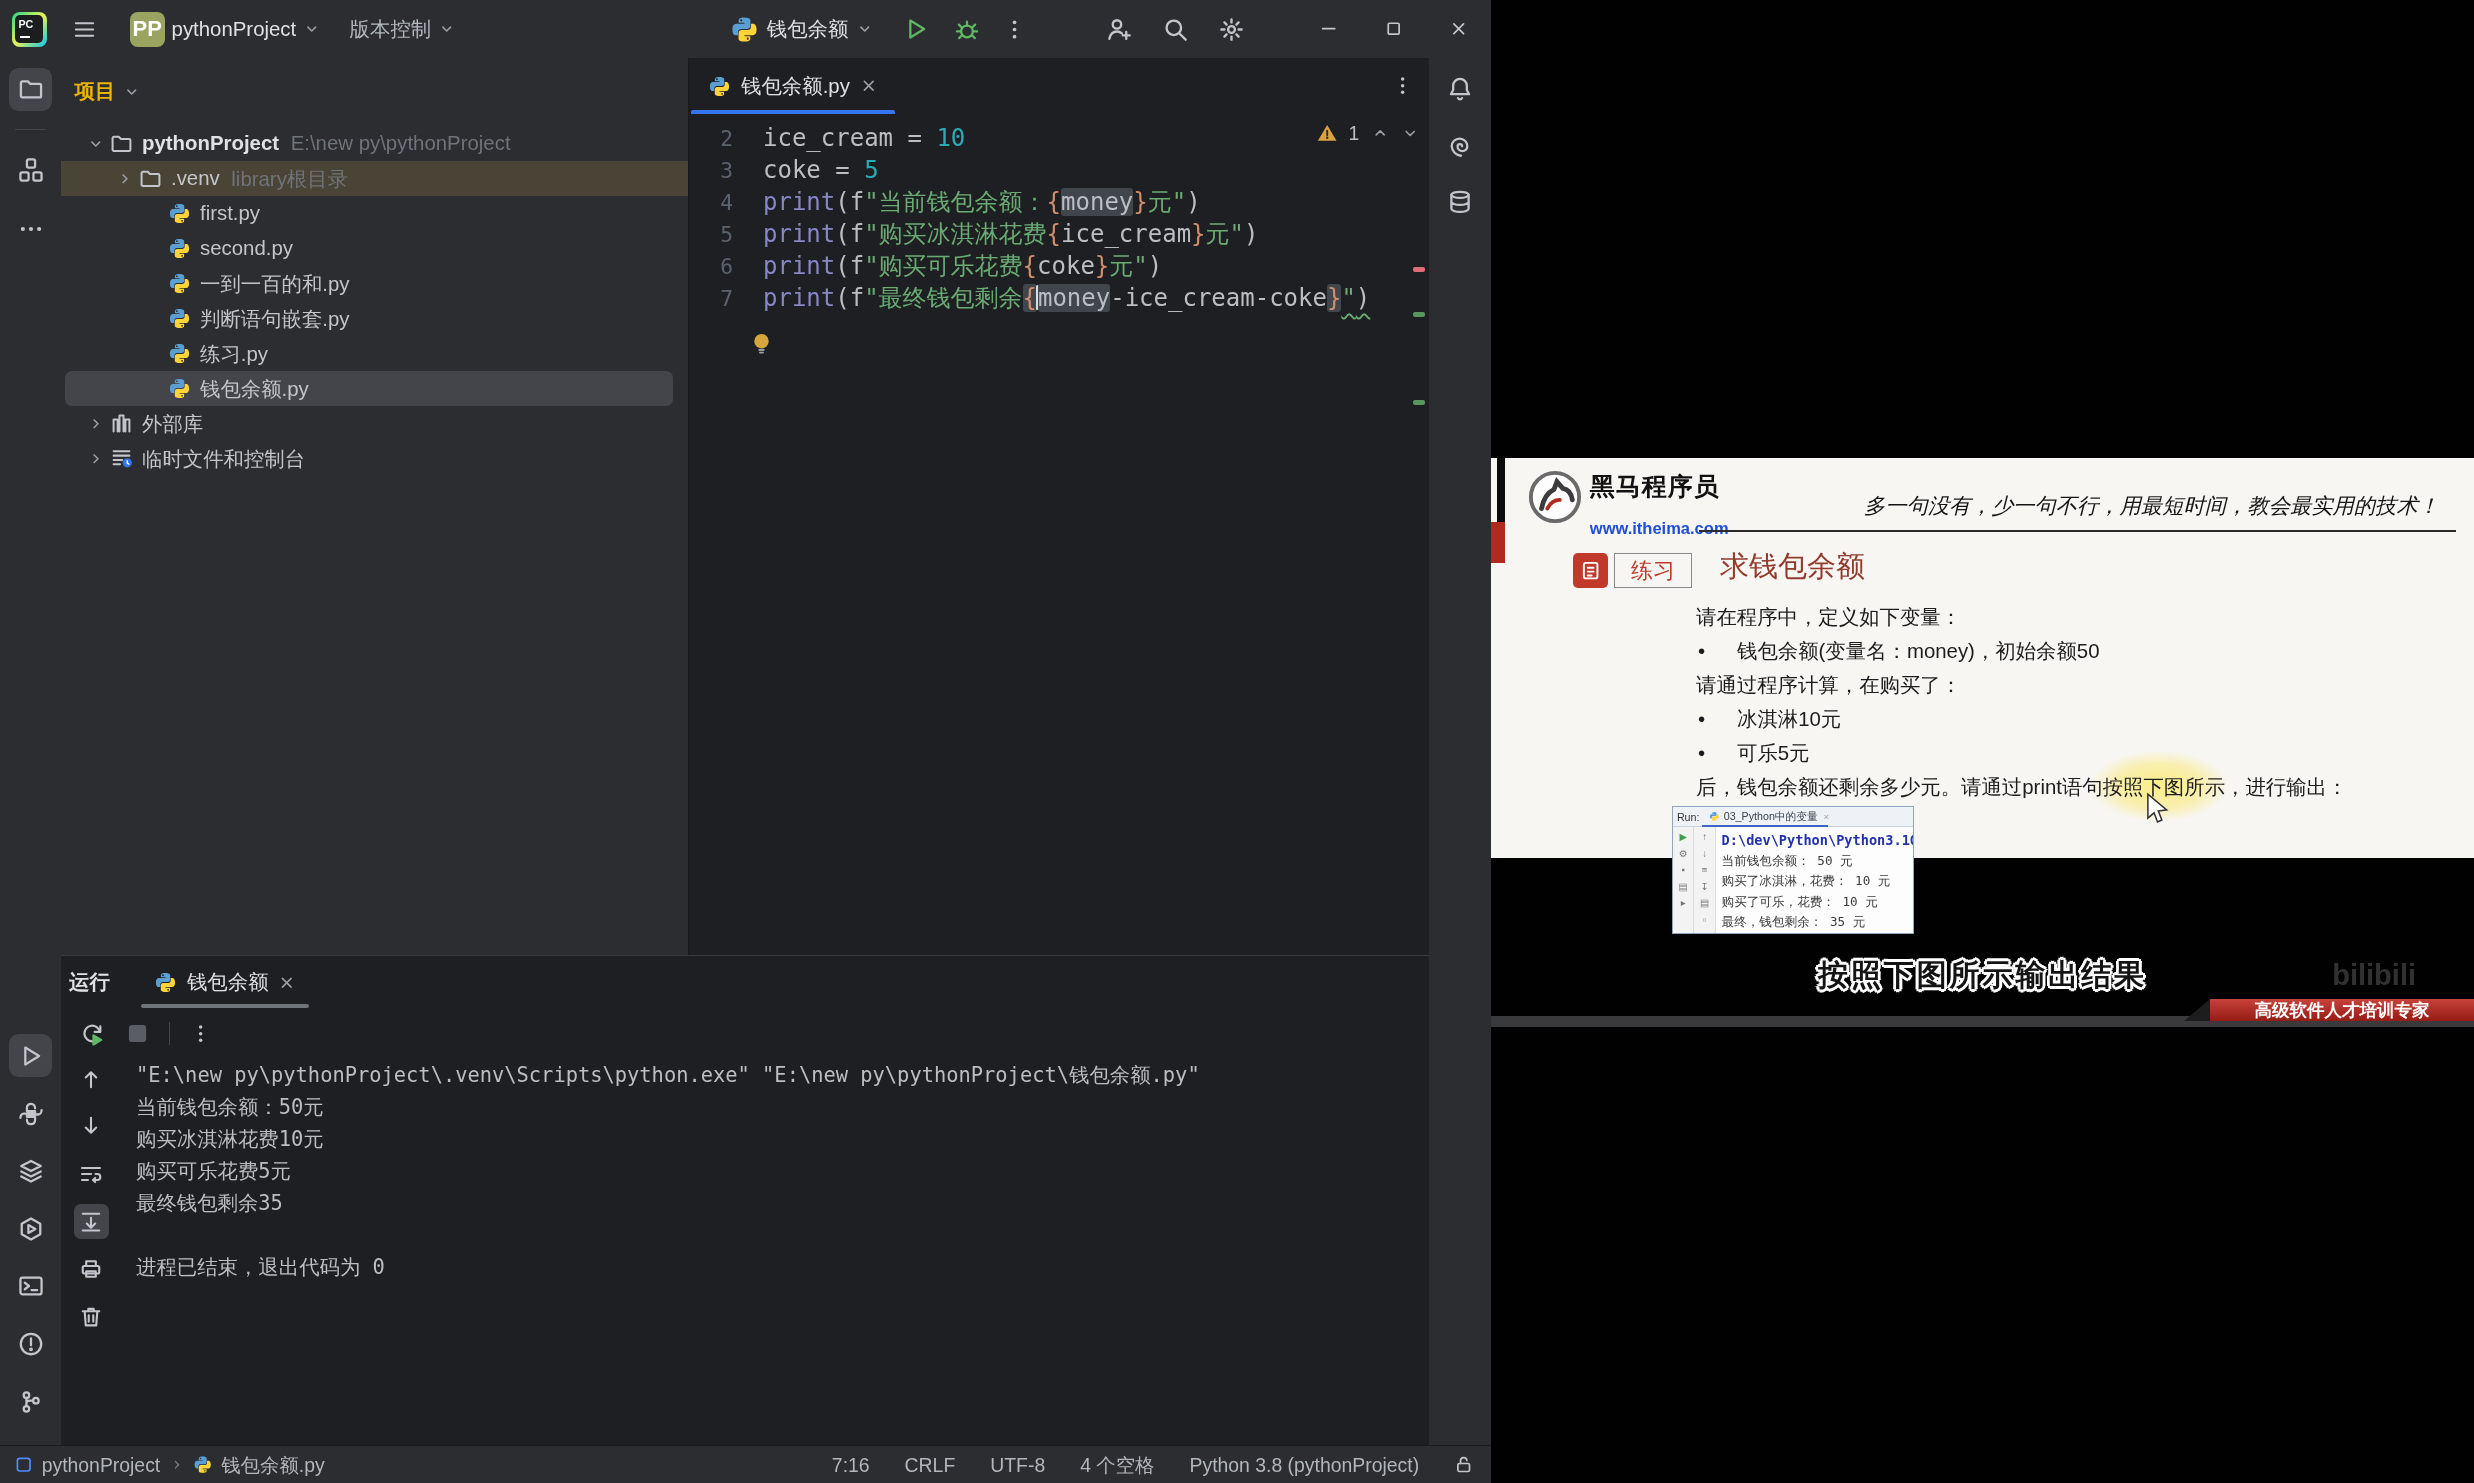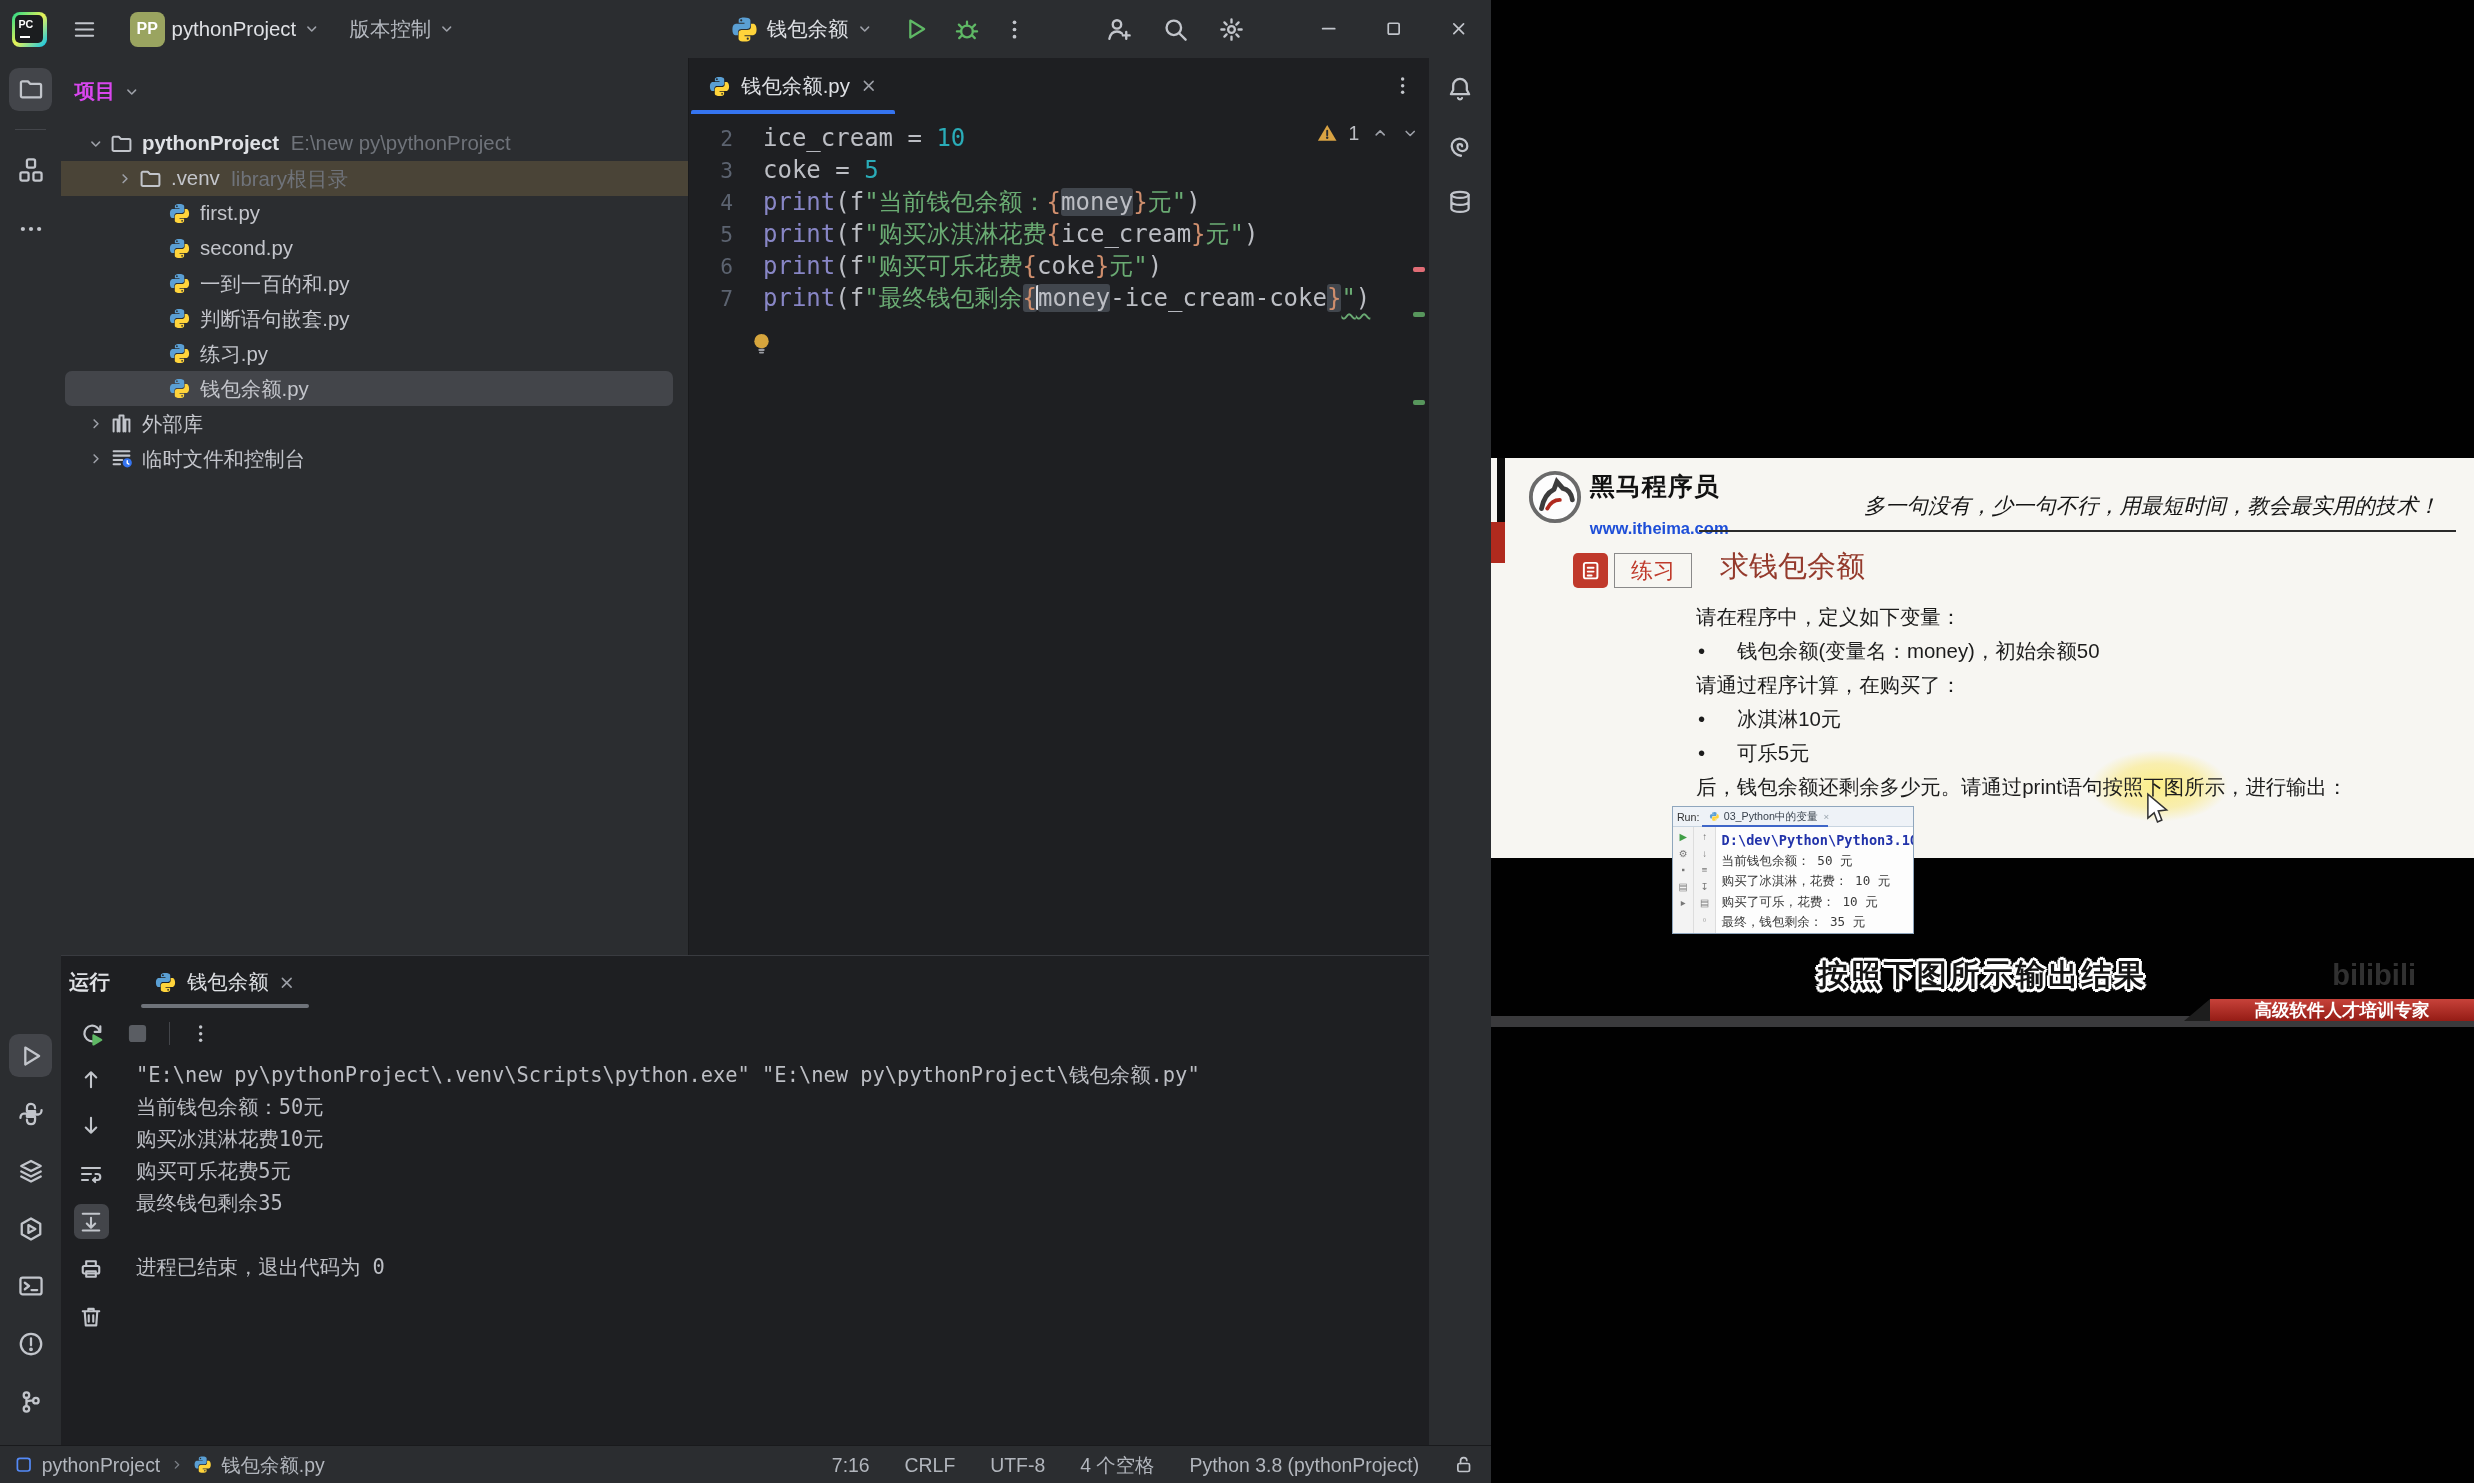--- a/index.html
+++ b/index.html
@@ -35,21 +35,21 @@
   .stripe .sicon svg{width:26px;height:26px;}
   .stripe .sicon.active{background:#43454a;color:#d8dbe0;}
   .stripe-top{position:absolute;top:9.7px;left:0;right:0;display:flex;flex-direction:column;gap:16.5px;}
   .stripe-bottom{position:absolute;bottom:23px;left:0;right:0;display:flex;flex-direction:column;gap:14.6px;}
   .stripe hr{border:none;border-top:1px solid #43454a;width:31px;margin:1.9px auto;}
   .midcol{width:1368px;display:flex;flex-direction:column;flex:none;}
   .toprow{height:898px;display:flex;}
   
   .project{width:627px;flex:none;background:#2b2d30;border-right:1px solid #191a1c;position:relative;}
   .pp-head{display:flex;align-items:center;gap:7.8px;padding:19.4px 0 0 13.6px;}
-  .pp-title{font-weight:bold;color:#d946ef;font-size:20.4px;}
+  .pp-title{font-weight:bold;color:#eab308;font-size:20.4px;}
   .tree{position:absolute;left:0;top:68px;right:0;}
   .trow{height:35px;display:flex;align-items:center;font-size:20.4px;color:#c3c5cb;position:relative;}
   .trow .chev{flex:none;}
   .trow .ticon{width:23px;height:23px;margin-right:8.7px;flex:none;}
   .trow .tlabel{white-space:nowrap;}
   .trow .thint{color:#6f737a;margin-left:11.6px;white-space:nowrap;}
   .trow.bold .tlabel{font-weight:bold;color:#dfe1e5;}
   .trow.hover{background:#4a4437;}
   .trow.selected::before{content:"";position:absolute;left:3.9px;right:15.5px;top:0;bottom:0;background:#43454a;border-radius:6.8px;}
   .trow>*{position:relative;}
@@ -170,21 +170,21 @@
             <i></i>
           </div>
         <div class="tb-btn">
           <span class="ico" style="width:25px;height:25px;margin-left:15.5px">
               <svg viewBox="0 0 16 16" fill="none" stroke="currentColor" stroke-width="1.4" stroke-linecap="round" stroke-linejoin="round">
                 <path d="M2.5 4h11M2.5 8h11M2.5 12h11"></path>
               </svg>
             </span>
         </div>
         <div class="tb-btn" style="margin-left:13.6px">
-          <span style="width:35px;height:35px;border-radius:7.8px;background:#9aa460;color:#fff;font-weight:bold;font-size:16px;display:flex;align-items:center;justify-content:center">PP</span>
+          <span style="width:35px;height:35px;border-radius:7.8px;background:#9aa460;color:#fff;font-weight:bold;font-size:22px;display:flex;align-items:center;justify-content:center">PP</span>
           <span class="tb-label">pythonProject</span>
           <span class="ico chev">
               <svg viewBox="0 0 16 16" fill="none" stroke="currentColor" stroke-width="1.4" stroke-linecap="round" stroke-linejoin="round">
                 <path d="M4.5 6.5L8 10l3.5-3.5"></path>
               </svg>
             </span>
         </div>
         <div class="tb-btn" style="margin-left:9.7px">
           <span class="tb-label dim">版本控制</span>
           <span class="ico chev">

